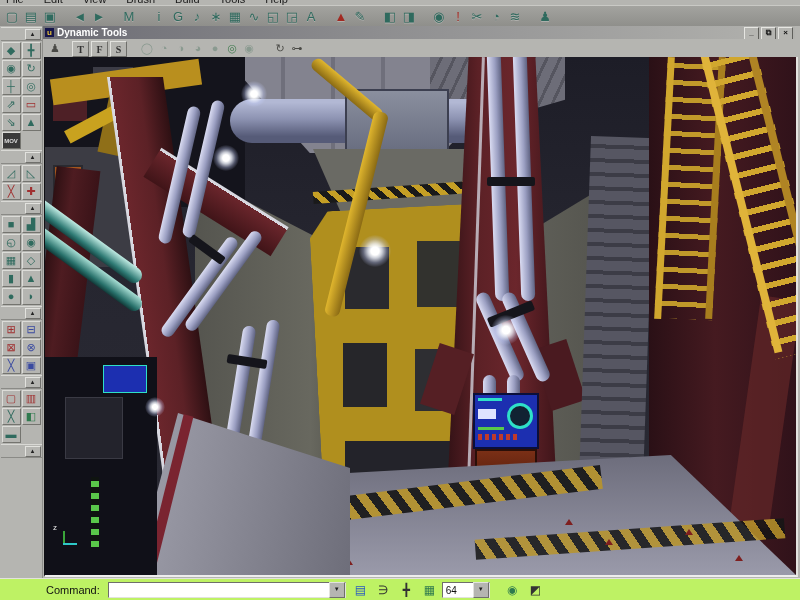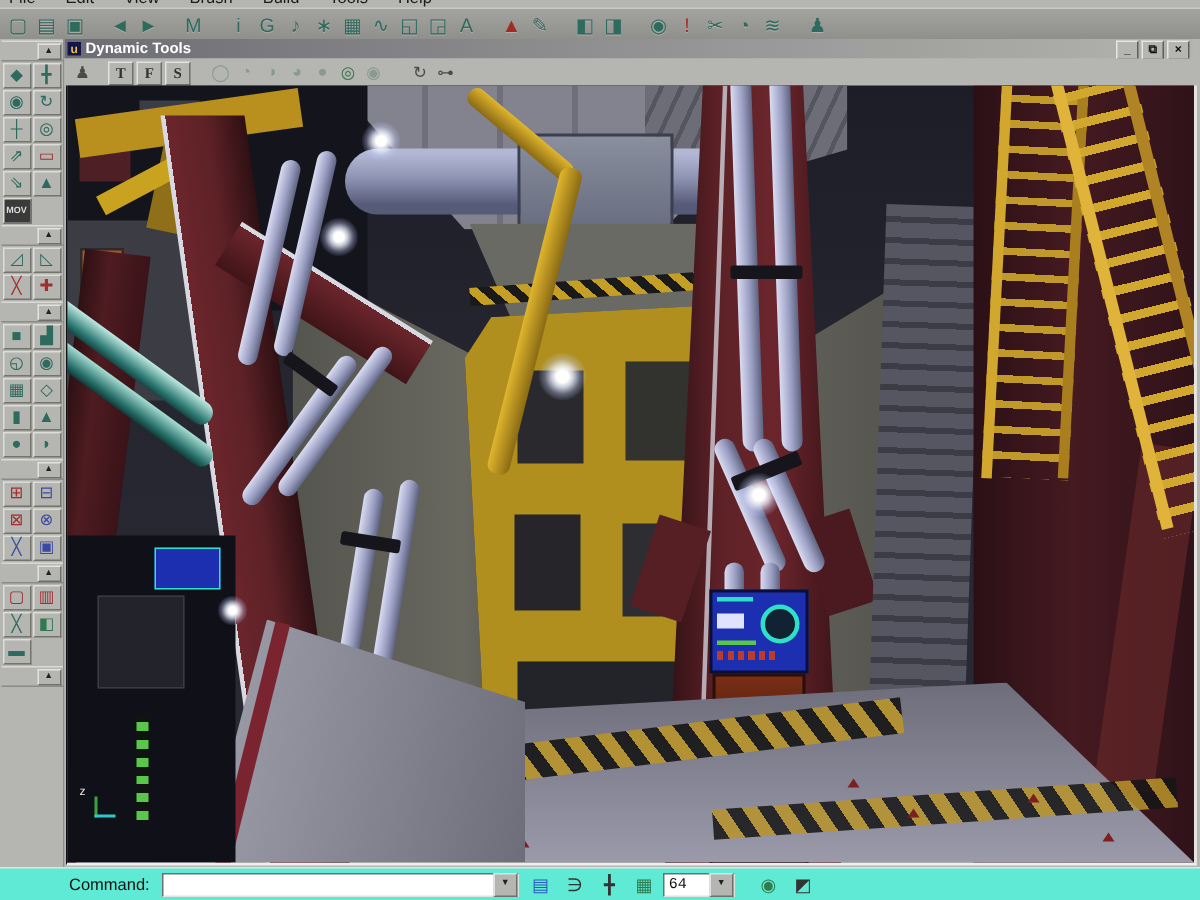--- a/index.html
+++ b/index.html
@@ -59,21 +59,21 @@
          background:linear-gradient(180deg,#1d1d27,#262630 40%,#2b2b35);
          border-right:2px solid #e4e4e0;border-bottom:2px solid #eee;border-left:1px solid #101014;}
   .scene *{position:absolute;}
   .flare{width:26px;height:26px;border-radius:50%;
          background:radial-gradient(circle,#ffffff 0 18%,rgba(240,244,255,.8) 32%,rgba(200,210,255,.35) 52%,transparent 72%);}
   .pipe{border-radius:7px;background:linear-gradient(90deg,#dadcf2,#9b9fc2 55%,#5f6382);}
   .clamp{background:#15151b;border-radius:2px;}
   .tri{width:0;height:0;border-left:4px solid transparent;border-right:4px solid transparent;
        border-bottom:6px solid #7e1f1f;}
   
-  .cmdbar{position:absolute;left:0;top:578px;width:800px;height:22px;background:#5eead4;
+  .cmdbar{position:absolute;left:0;top:578px;width:800px;height:22px;background:#bef264;
           border-top:1px solid #e2e2de;display:flex;align-items:center;font-size:11px;color:#111;}
   .cmd-label{margin-left:46px;margin-right:8px;}
   .combo{height:16px;background:#fff;border:1px solid;border-color:#6f6f6b #e2e2de #e2e2de #6f6f6b;
          display:flex;align-items:center;box-sizing:border-box;}
   .combo .val{flex:1;padding-left:3px;font-size:10px;color:#111;}
   .drop{width:14px;height:14px;background:#b5b5b1;border:1px solid;
         border-color:#e2e2de #6f6f6b #6f6f6b #e2e2de;font-size:7px;line-height:12px;
         text-align:center;color:#222;}
   .cbtn{width:17px;height:16px;display:inline-flex;align-items:center;justify-content:center;
         font-size:12px;margin-left:6px;color:#333;}
@@ -370,21 +370,21 @@
     <span class="combo" style="width:238px;">
       <span class="val"></span>
       <span class="drop" style="font-size:6px;">▼</span>
     </span>
     <span style="display:inline-flex;">
         <span class="cbtn" style="color: rgb(42, 90, 192);">▤</span>
         <span class="cbtn">∋</span>
         <span class="cbtn">╋</span>
       </span>
     <span class="cbtn" style="color:#2f7a4e;">▦</span>
-    <span class="combo" style="width:48px;margin-left:4px;font-family:Liberation Mono, monospace;">
+    <span class="combo" style="width:48px;margin-left:4px;">
       <span class="val">64</span>
       <span class="drop" style="font-size:6px;">▼</span>
     </span>
     <span style="display:inline-flex;margin-left:8px;">
         <span class="cbtn" style="color: rgb(47, 122, 78);">◉</span>
         <span class="cbtn">◩</span>
       </span>
   </div>
 
 </div>

